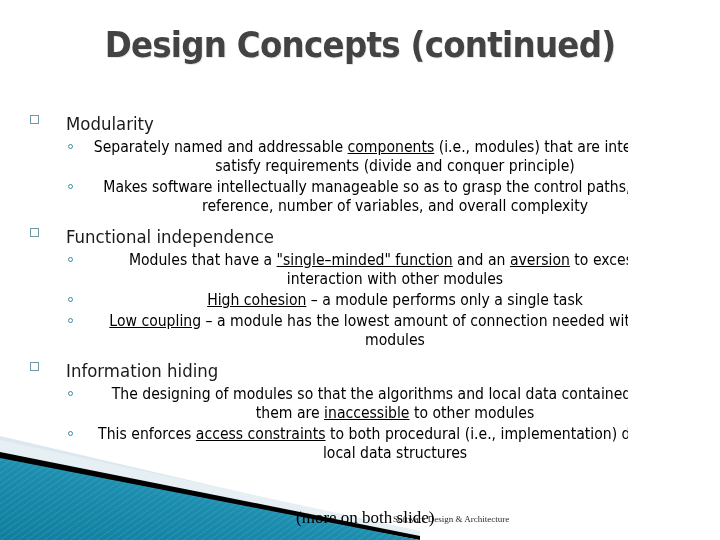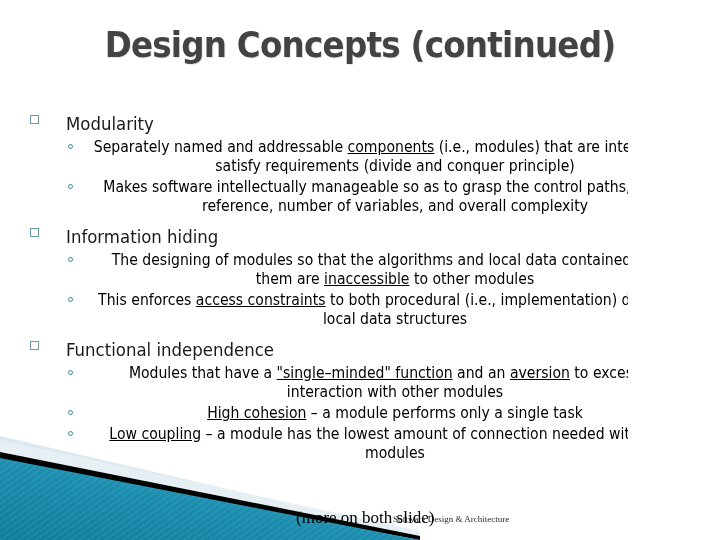--- a/index.html
+++ b/index.html
@@ -171,51 +171,51 @@
       <div class="level2">
         <span class="l2-marker"></span>
         <div class="l2-text"><span>Separately named and addressable </span><u>components</u><span> (i.e., modules) that are integrated to satisfy requirements (divide and conquer principle)</span></div>
       </div>
       <div class="level2">
         <span class="l2-marker"></span>
         <div class="l2-text"><span>Makes software intellectually manageable so as to grasp the control paths, span of reference, number of variables, and overall complexity</span></div>
       </div>
     </div>
 
+    <div class="group g3">
+      <div class="level1">
+        <span class="l1-marker"></span>
+        <div class="l1-text">Functional independence</div>
+      </div>
+      <div class="level2">
+        <span class="l2-marker"></span>
+        <div class="l2-text"><span>Modules that have a </span><u>"single–minded" function</u><span> and an </span><u>aversion</u><span> to excessive interaction with other modules</span></div>
+      </div>
+      <div class="level2">
+        <span class="l2-marker"></span>
+        <div class="l2-text"><u>High cohesion</u><span> – a module performs only a single task</span></div>
+      </div>
+      <div class="level2">
+        <span class="l2-marker"></span>
+        <div class="l2-text"><u>Low coupling</u><span> – a module has the lowest amount of connection needed with other modules</span></div>
+      </div>
+    </div>
+
     <div class="group g2">
       <div class="level1">
         <span class="l1-marker"></span>
         <div class="l1-text">Information hiding</div>
       </div>
       <div class="level2">
         <span class="l2-marker"></span>
         <div class="l2-text"><span>The designing of modules so that the algorithms and local data contained within them are </span><u>inaccessible</u><span> to other modules</span></div>
       </div>
       <div class="level2">
         <span class="l2-marker"></span>
         <div class="l2-text"><span>This enforces </span><u>access constraints</u><span> to both procedural (i.e., implementation) detail and local data structures</span></div>
-      </div>
-    </div>
-
-    <div class="group g3">
-      <div class="level1">
-        <span class="l1-marker"></span>
-        <div class="l1-text">Functional independence</div>
-      </div>
-      <div class="level2">
-        <span class="l2-marker"></span>
-        <div class="l2-text"><span>Modules that have a </span><u>"single–minded" function</u><span> and an </span><u>aversion</u><span> to excessive interaction with other modules</span></div>
-      </div>
-      <div class="level2">
-        <span class="l2-marker"></span>
-        <div class="l2-text"><u>High cohesion</u><span> – a module performs only a single task</span></div>
-      </div>
-      <div class="level2">
-        <span class="l2-marker"></span>
-        <div class="l2-text"><u>Low coupling</u><span> – a module has the lowest amount of connection needed with other modules</span></div>
       </div>
     </div>
 
   </div>
 
   <div class="deco">
     <svg width="420" height="110" viewBox="0 0 420 110" xmlns="http://www.w3.org/2000/svg">
       <defs>
         <linearGradient id="tealGrad" x1="0" y1="1" x2="1" y2="0">
           <stop offset="0%" stop-color="#0f7e9e"></stop>

